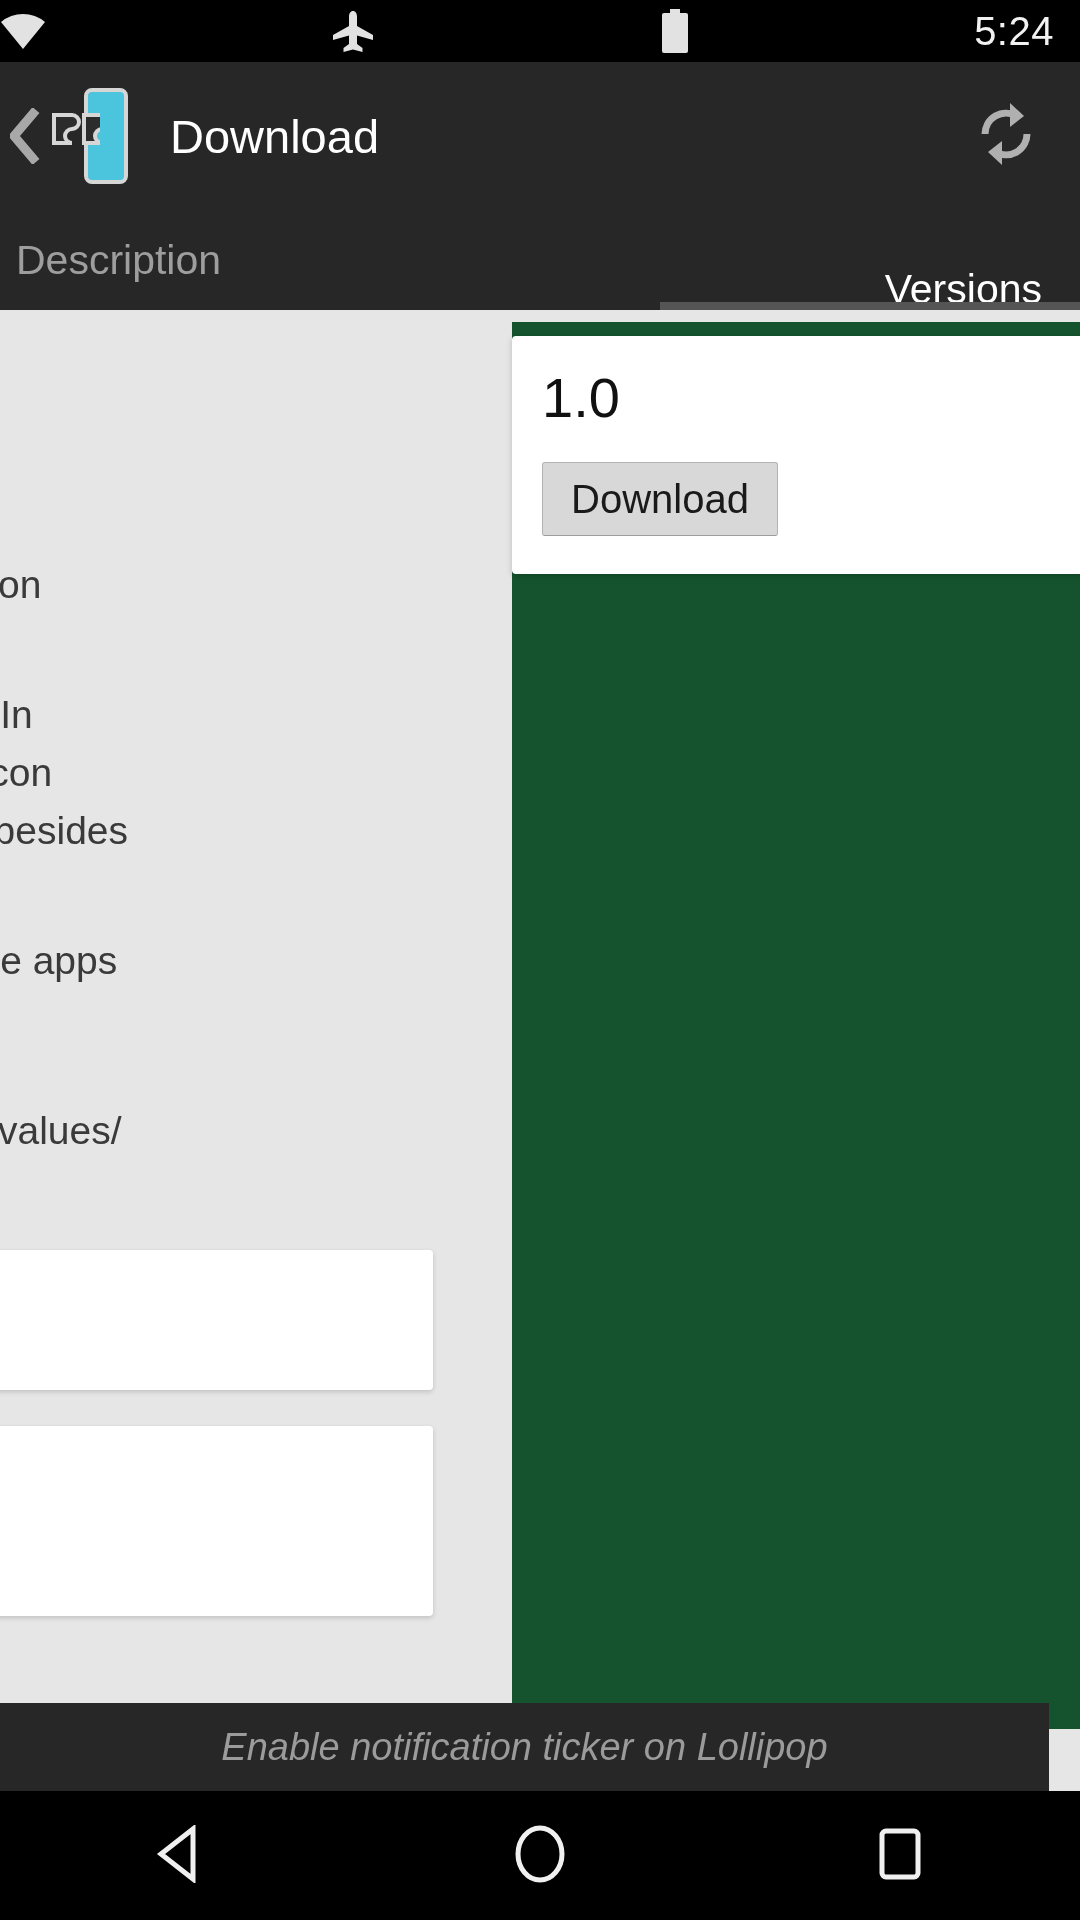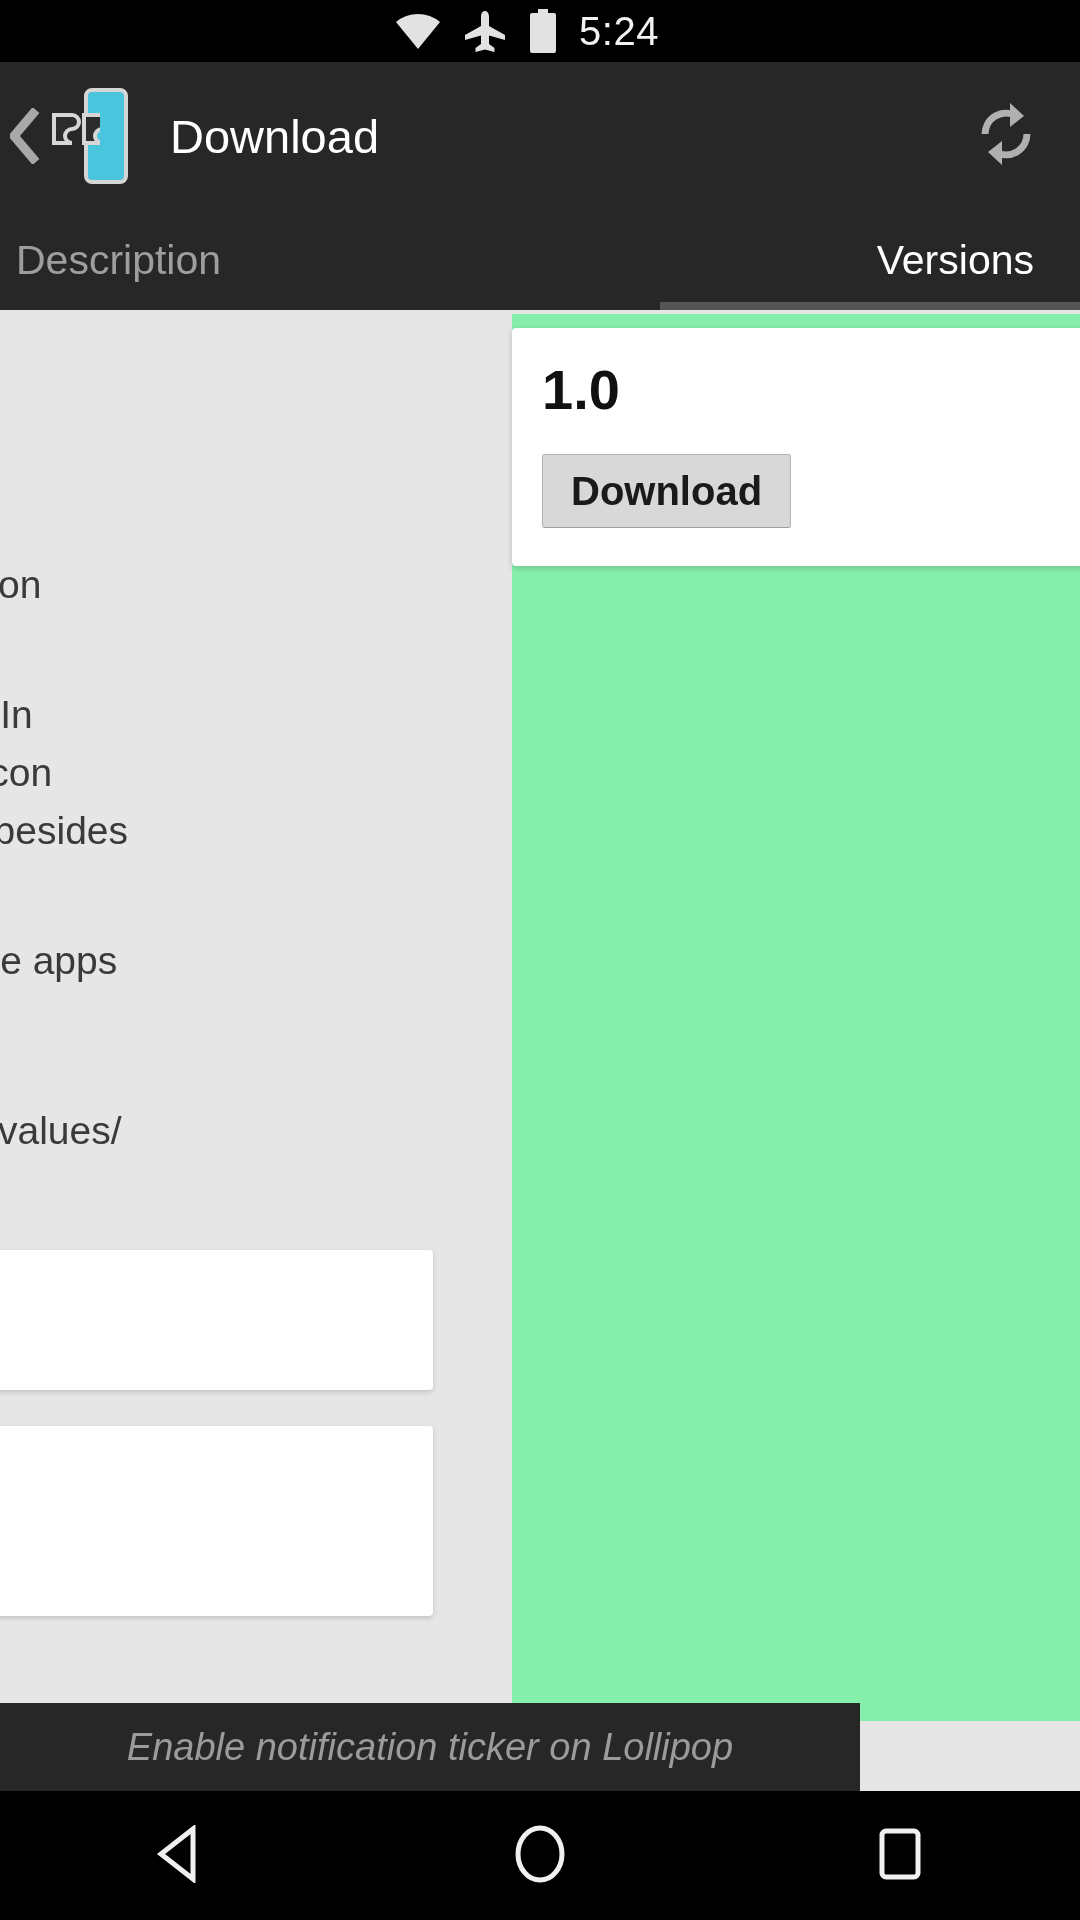--- a/index.html
+++ b/index.html
@@ -7,21 +7,21 @@
     width:1080px; height:1920px;
     background:#000;
     font-family:"Liberation Sans", sans-serif;
     overflow:hidden;
   }
   #screen { position:relative; width:1080px; height:1920px; background:#e6e6e6; overflow:hidden; }
 
   
   .statusbar {
     position:absolute; top:0; left:0; width:1080px; height:62px;
-    background:#000; display:flex; align-items:center; justify-content:center;
+    background:#000; display:flex; align-items:center; justify-content:space-between;
     padding-right:26px; gap:22px;
   }
   .sb-icon { display:flex; align-items:center; justify-content:center; }
   .sb-time { color:#f2f2f2; font-size:40px; letter-spacing:0.5px; line-height:1; }
 
   
   .appbar {
     position:absolute; top:62px; left:0; width:1080px; height:148px;
     background:#272727; display:flex; align-items:center;
   }
@@ -43,21 +43,21 @@
   
   .tabbar {
     position:absolute; top:210px; left:0; width:1080px; height:100px;
     background:#272727;
   }
   .tab {
     position:absolute; top:0; height:100px; display:flex; align-items:center;
     font-size:41px; line-height:1;
   }
   .tab-desc { left:0; width:660px; color:#9e9e9e; justify-content:flex-start; padding-left:16px; }
-  .tab-ver  { right:16px; width:420px; color:#ffffff; justify-content:flex-end; padding-right:30px; }
+  .tab-ver  { right:8px; width:420px; color:#ffffff; justify-content:flex-end; padding-right:30px;align-items:flex-end; }
   .tab-indicator {
     position:absolute; bottom:0; right:0; width:420px; height:8px; background:#555555;
   }
 
   
   .pager { position:absolute; top:310px; left:0; width:1080px; height:1407px; background:#e6e6e6; }
 
   
   .page-desc {
     position:absolute; top:0; left:-342px; width:805px; height:1407px;
@@ -72,37 +72,37 @@
   }
   .desc-p.gap-lg { margin-top:80px; }
   .desc-card {
     background:#ffffff; border-radius:4px; margin-top:36px;
     box-shadow:0 2px 5px rgba(0,0,0,0.16);
     padding:26px 30px; min-height:140px; overflow:hidden;
   }
   .desc-card.tall { min-height:190px; }
 
   
-  .page-ver { position:absolute; top:4px; left:512px; width:568px; height:1407px; background:#86efac;font-weight:bold; }
+  .page-ver { position:absolute; top:12px; left:512px; width:568px; height:1407px; background:#14532d; }
   .version-card {
     position:absolute; top:14px; left:0; width:700px; background:#ffffff;
     border-radius:4px; box-shadow:0 2px 6px rgba(0,0,0,0.18);
     padding:34px 30px 38px 30px;
   }
   .version-name { font-size:56px; color:#111; line-height:1; }
   .download-btn {
     margin-top:36px; display:inline-block;
     background:#d8d8d8; border:1px solid #b4b4b4; border-bottom-color:#9d9d9d;
     border-radius:3px; padding:16px 28px;
     font-size:40px; color:#1a1a1a; line-height:1;
   }
 
   
   .infobar {
-    position:absolute; left:0; bottom:129px; width:860px; height:88px;
+    position:absolute; left:0; bottom:129px; width:1049px; height:88px;
     background:#272727; display:flex; align-items:center; justify-content:center;
   }
   .infobar-text { color:#9b9b9b; font-size:38px; font-style:italic; line-height:1; }
 
   
   .navbar {
     position:absolute; left:0; bottom:0; width:1080px; height:129px;
     background:#000; display:flex; align-items:center; justify-content:space-around;
   }
   .nav-btn { width:180px; height:129px; display:flex; align-items:center; justify-content:center; }

